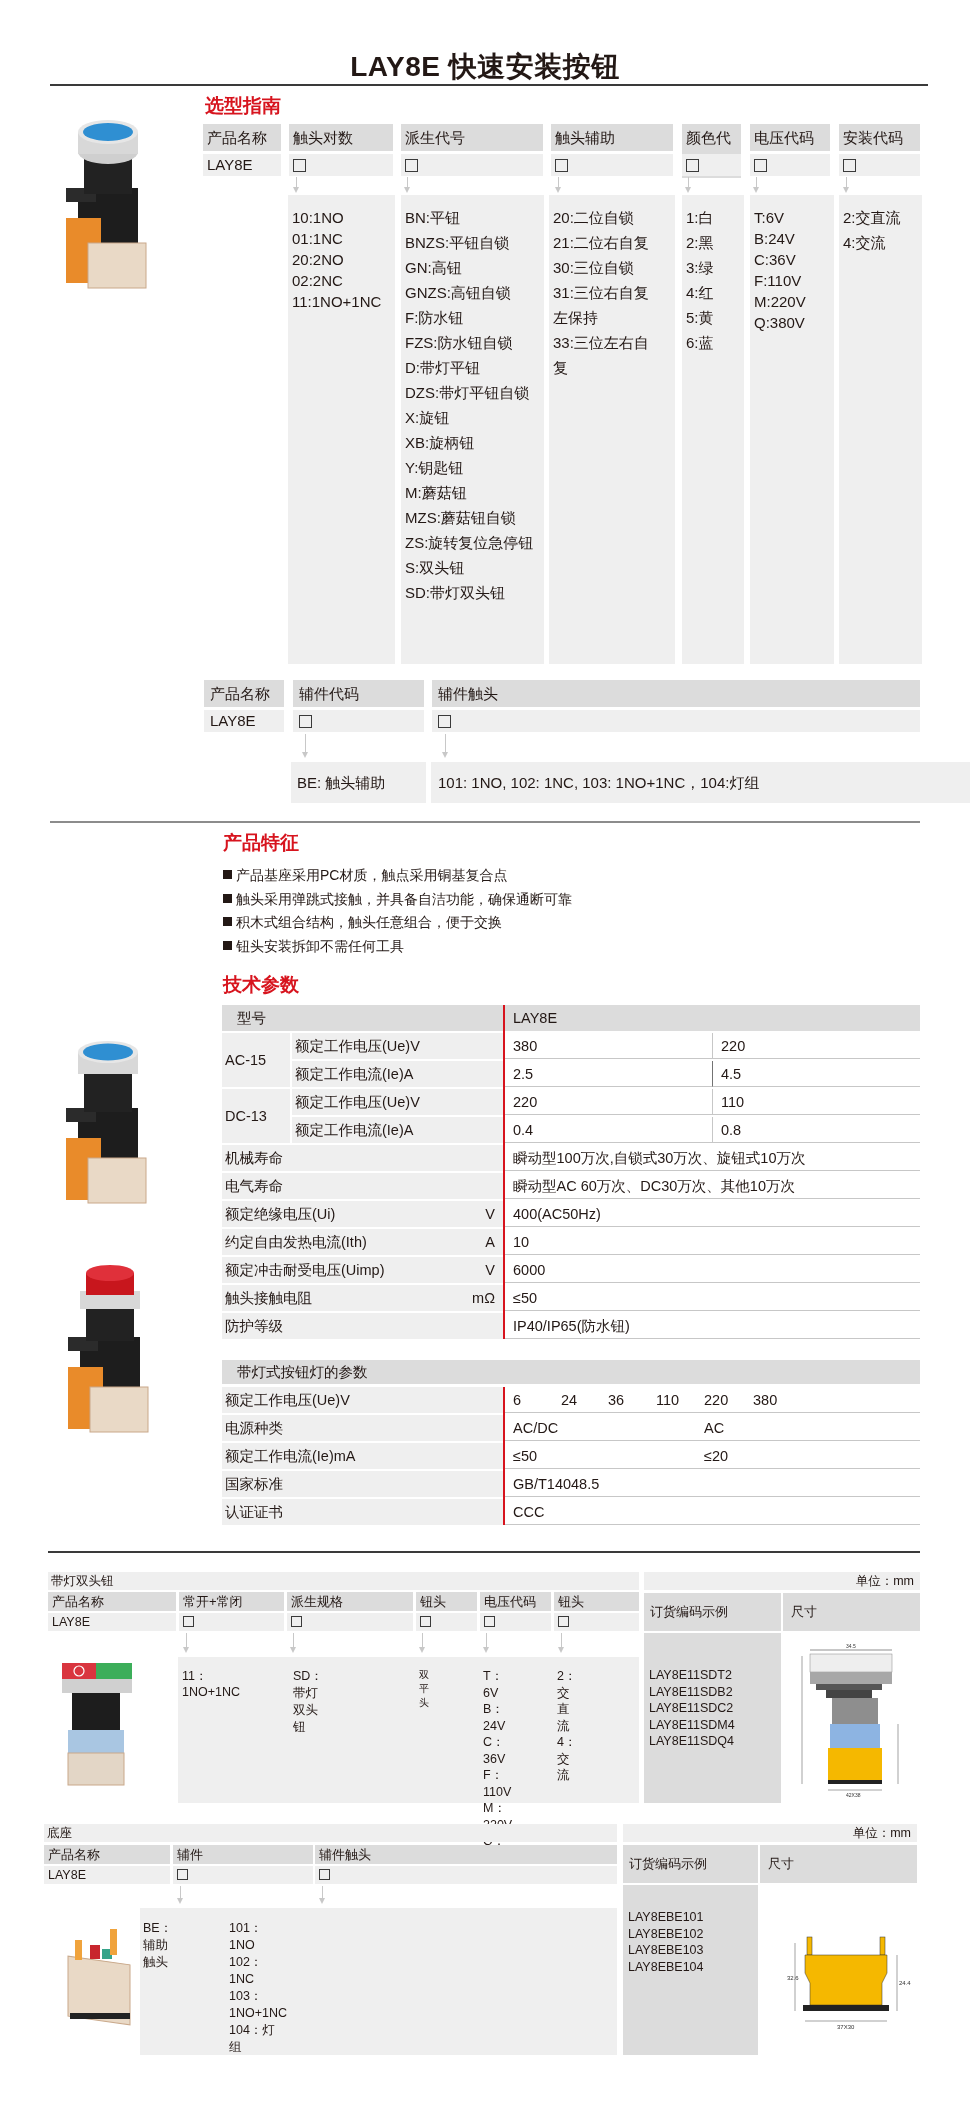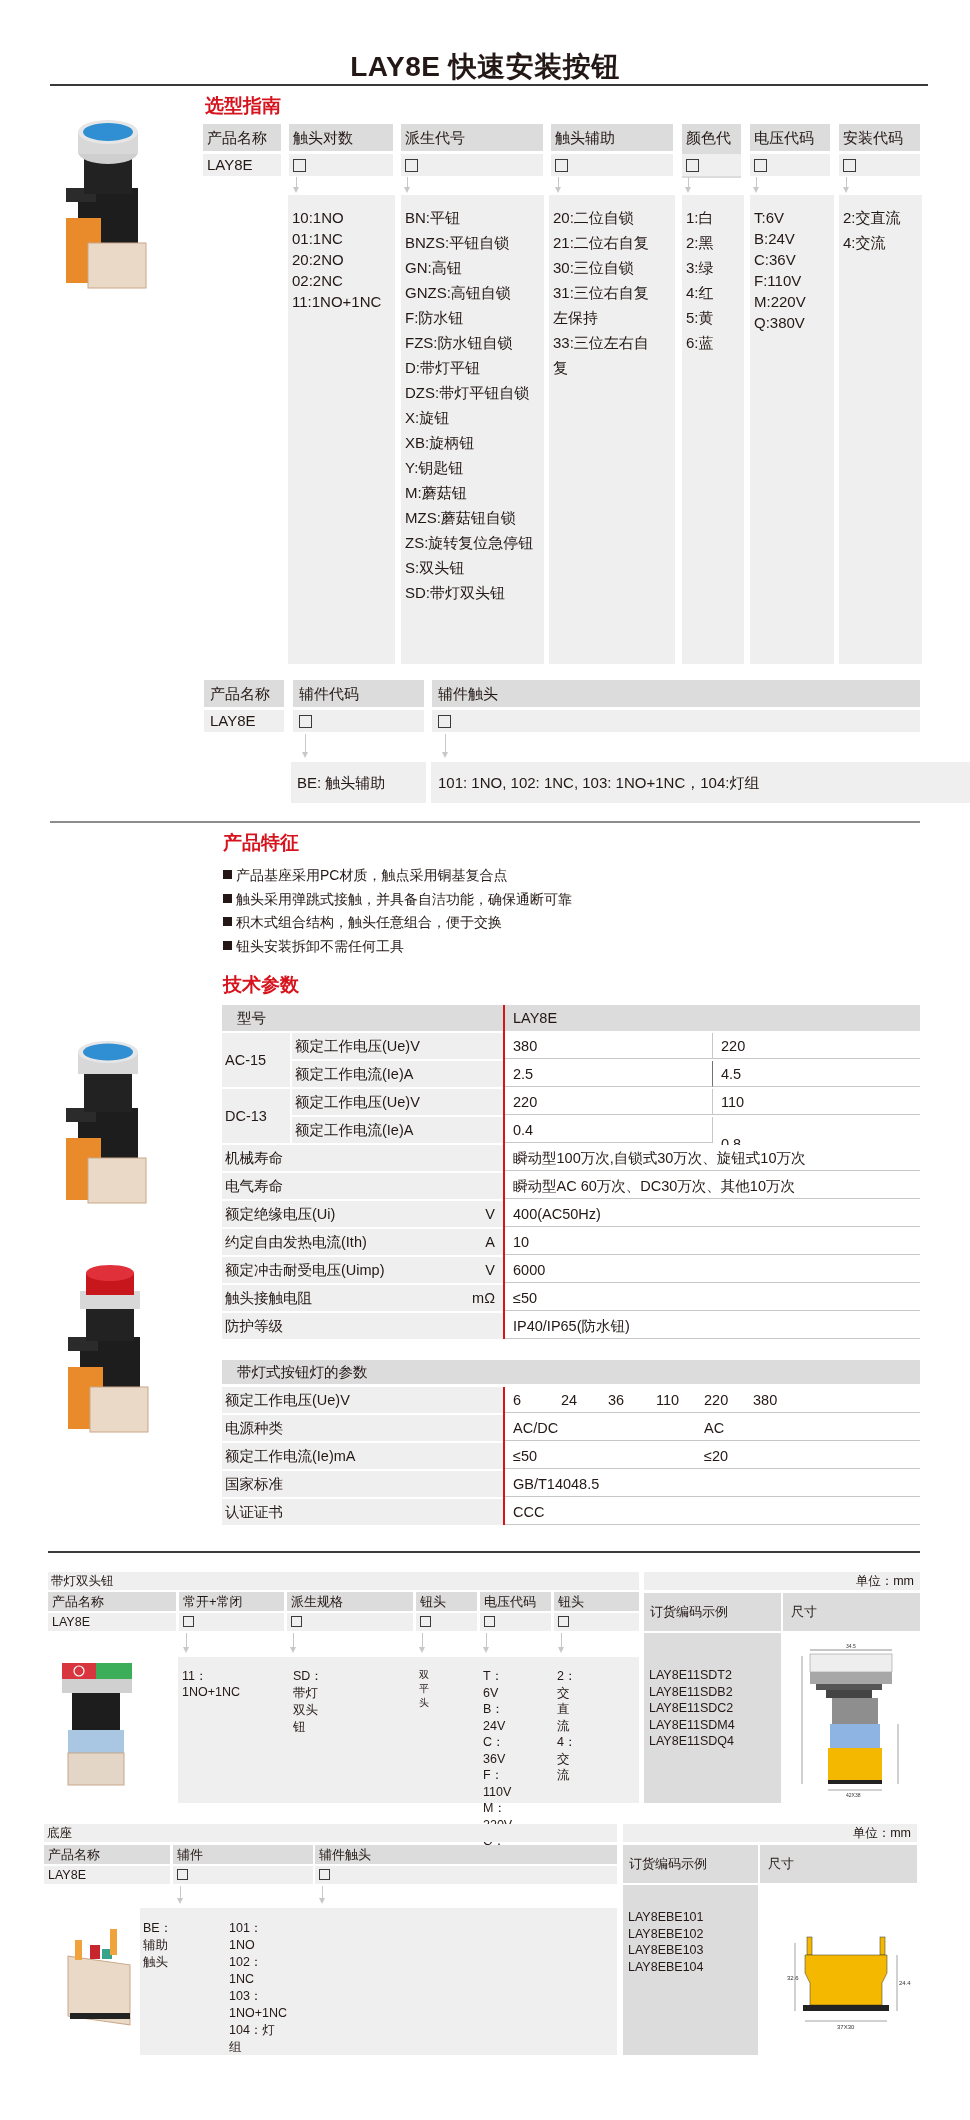--- a/index.html
+++ b/index.html
@@ -199,21 +199,21 @@
   <div class="r val" style="left:713px; top:1033px; width:207px;">220</div>
   <div class="r val" style="left:505px; top:1061px; width:208px; border-right:1px solid #737373;">2.5</div>
   <div class="r val" style="left:713px; top:1061px; width:207px;">4.5</div>
 
   <div class="r lbl" style="left:222px; top:1089px; width:68px; height:54px; line-height:54px;">DC-13</div>
   <div class="r lbl" style="left:292px; top:1089px; width:211px;">额定工作电压(Ue)V</div>
   <div class="r lbl" style="left:292px; top:1117px; width:211px;">额定工作电流(Ie)A</div>
   <div class="r val" style="left:505px; top:1089px; width:208px; border-right:1px solid #c7c7c7;">220</div>
   <div class="r val" style="left:713px; top:1089px; width:207px;">110</div>
   <div class="r val" style="left:505px; top:1117px; width:208px; border-right:1px solid #c7c7c7;">0.4</div>
-  <div class="r val" style="left:713px; top:1117px; width:207px;margin-top:14px;">0.8</div>
+  <div class="r val" style="left:713px; top:1117px; width:207px;">0.8</div>
 
   <div class="r lbl" style="left:222px; top:1145px; width:281px;"><span>机械寿命</span></div>
   <div class="r val" style="left:505px; top:1145px; width:415px;">瞬动型100万次,自锁式30万次、旋钮式10万次</div>
   <div class="r lbl" style="left:222px; top:1173px; width:281px;"><span>电气寿命</span></div>
   <div class="r val" style="left:505px; top:1173px; width:415px;">瞬动型AC 60万次、DC30万次、其他10万次</div>
   <div class="r lbl" style="left:222px; top:1201px; width:281px;"><span>额定绝缘电压(Ui)</span><span class="unit">V</span></div>
   <div class="r val" style="left:505px; top:1201px; width:415px;">400(AC50Hz)</div>
   <div class="r lbl" style="left:222px; top:1229px; width:281px;"><span>约定自由发热电流(Ith)</span><span class="unit">A</span></div>
   <div class="r val" style="left:505px; top:1229px; width:415px;">10</div>
   <div class="r lbl" style="left:222px; top:1257px; width:281px;"><span>额定冲击耐受电压(Uimp)</span><span class="unit">V</span></div>

